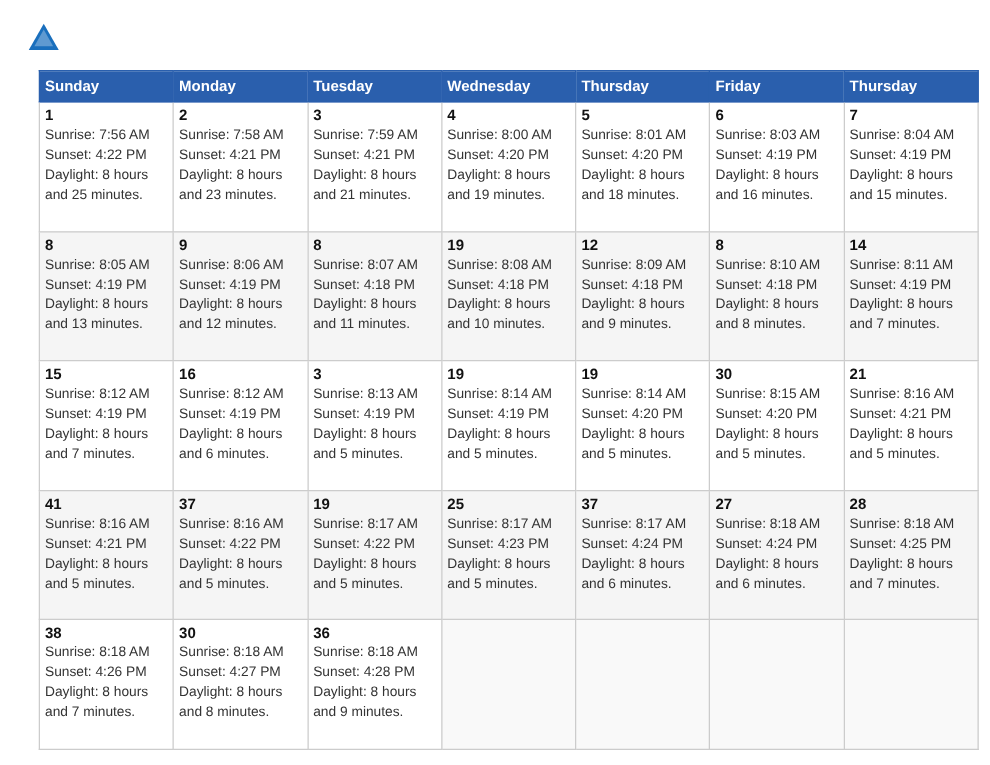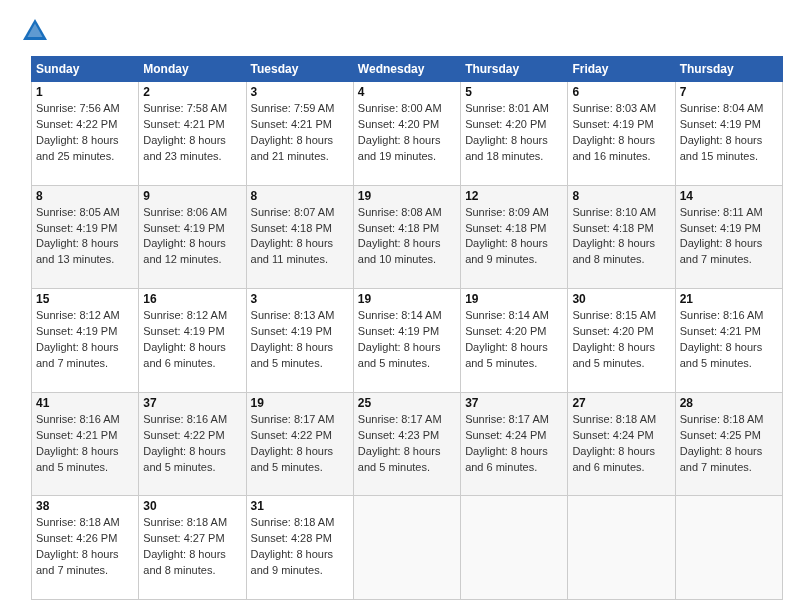--- a/index.html
+++ b/index.html
@@ -373,21 +373,21 @@
       </td>
           <td>
         <span class="day-num">30</span>
         <div class="cell-info">
           Sunrise: 8:18 AM<br>
           Sunset: 4:27 PM<br>
           Daylight: 8 hours and 8 minutes.
         </div>
       </td>
           <td>
-        <span class="day-num">31</span>
+        <span class="day-num">36</span>
         <div class="cell-info">
           Sunrise: 8:18 AM<br>
           Sunset: 4:28 PM<br>
           Daylight: 8 hours and 9 minutes.
         </div>
       </td>
           <td class="empty-cell"></td>
           <td class="empty-cell"></td>
           <td class="empty-cell"></td>
           <td class="empty-cell"></td>

